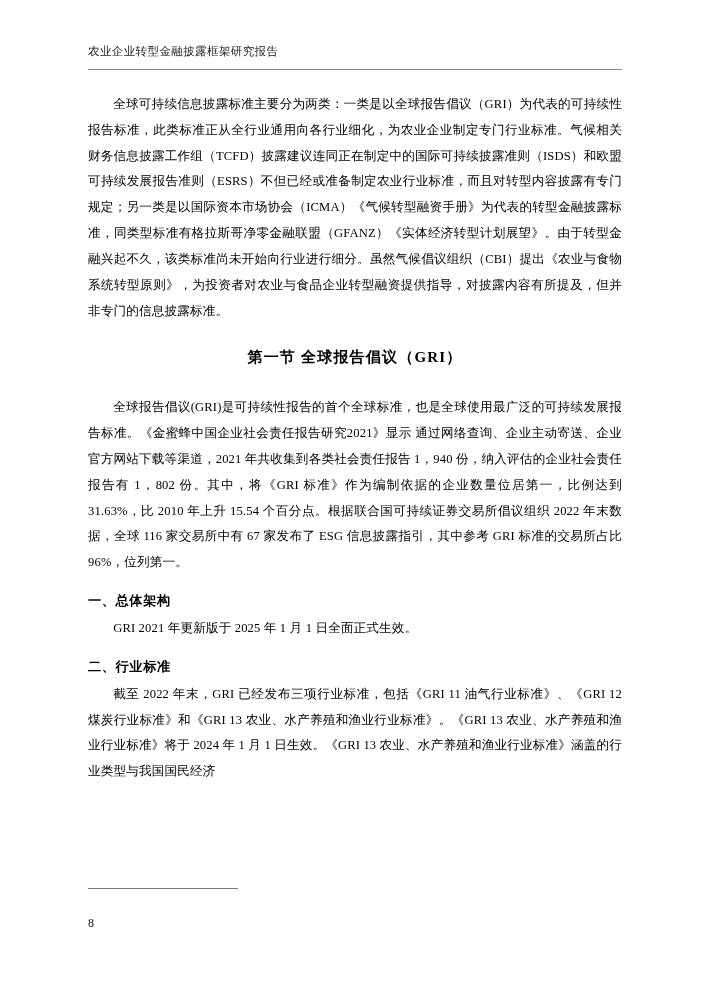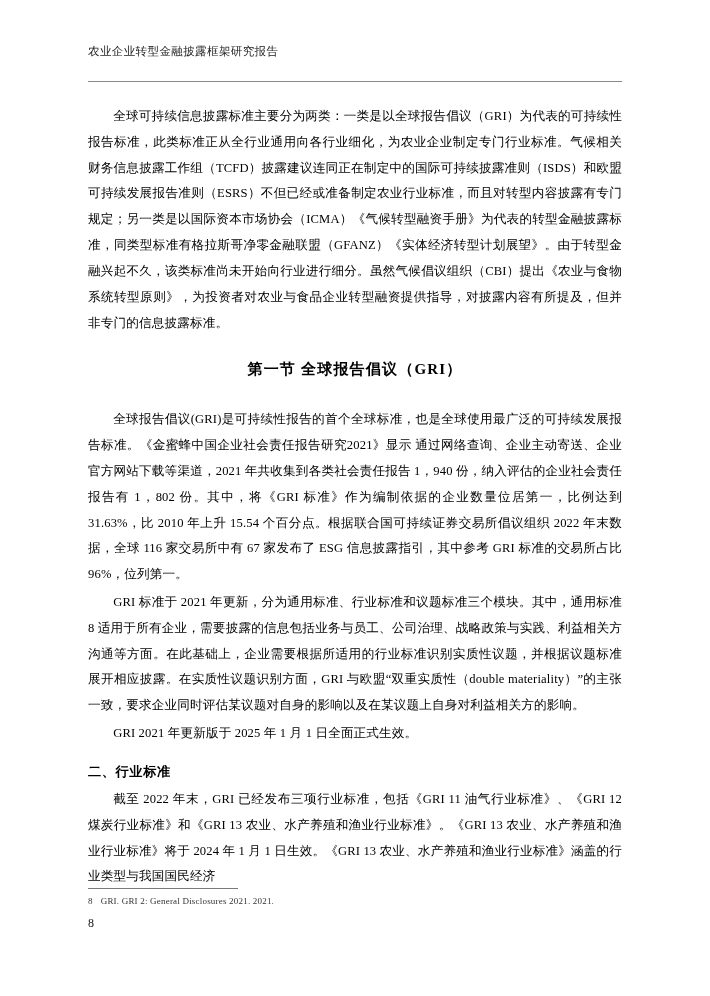--- a/index.html
+++ b/index.html
@@ -21,21 +21,21 @@
   .page-inner {
     position: absolute;
     left: 88px;
     top: 44px;
     width: 534px;
   }
   .running-head {
     font-size: 11.5px;
     color: #222222;
     letter-spacing: 0.4px;
-    padding-bottom: 22px;
+    padding-bottom: 10px;
     border-bottom: 1px solid #8a8a8a;
     margin-bottom: 22px;
   }
   p.body-text {
     font-size: 12.6px;
     line-height: 2.05;
     color: #000000;
     margin: 0 0 2px 0;
     text-align: justify;
     text-justify: inter-ideograph;
@@ -94,30 +94,27 @@
   <div class="page-inner">
 
     <div class="running-head">农业企业转型金融披露框架研究报告</div>
 
     <p class="body-text">全球可持续信息披露标准主要分为两类：一类是以全球报告倡议（GRI）为代表的可持续性报告标准，此类标准正从全行业通用向各行业细化，为农业企业制定专门行业标准。气候相关财务信息披露工作组（TCFD）披露建议连同正在制定中的国际可持续披露准则（ISDS）和欧盟可持续发展报告准则（ESRS）不但已经或准备制定农业行业标准，而且对转型内容披露有专门规定；另一类是以国际资本市场协会（ICMA）《气候转型融资手册》为代表的转型金融披露标准，同类型标准有格拉斯哥净零金融联盟（GFANZ）《实体经济转型计划展望》。由于转型金融兴起不久，该类标准尚未开始向行业进行细分。虽然气候倡议组织（CBI）提出《农业与食物系统转型原则》，为投资者对农业与食品企业转型融资提供指导，对披露内容有所提及，但并非专门的信息披露标准。</p>
 
     <h2 class="section-title">第一节  全球报告倡议（GRI）</h2>
 
     <p class="body-text">全球报告倡议(GRI)是可持续性报告的首个全球标准，也是全球使用最广泛的可持续发展报告标准。《金蜜蜂中国企业社会责任报告研究2021》显示  通过网络查询、企业主动寄送、企业官方网站下载等渠道，2021 年共收集到各类社会责任报告 1，940 份，纳入评估的企业社会责任报告有 1，802 份。其中，将《GRI 标准》作为编制依据的企业数量位居第一，比例达到 31.63%，比 2010 年上升 15.54 个百分点。根据联合国可持续证券交易所倡议组织 2022 年末数据，全球 116 家交易所中有 67 家发布了 ESG 信息披露指引，其中参考 GRI 标准的交易所占比 96%，位列第一。</p>
 
-    <p class="body-text">GRI 标准于 2021 年更新，分为通用标准、行业标准和议题标准三个模块。其中，通用标准 8 适用于所有企业，需要披露的信息包括业务与员工、公司治理、战略政策与实践、利益相关方沟通等方面。在此基础上，企业需要根据所适用的行业标准识别实质性议题，并根据议题标准展开相应披露。在实质性议题识别方面，GRI 与欧盟“双重实质性（double materiality）”的主张一致，要求企业同时评估某议题对自身的影响以及在某议题上自身对利益相关方的影响。</p>
+    <h3 class="sub-title">一、总体架构</h3>
     <p class="body-text">GRI 2021 年更新版于 2025 年 1 月 1 日全面正式生效。</p>
 
     <h3 class="sub-title">二、行业标准</h3>
     <p class="body-text">截至 2022 年末，GRI 已经发布三项行业标准，包括《GRI 11 油气行业标准》、《GRI 12 煤炭行业标准》和《GRI 13 农业、水产养殖和渔业行业标准》。《GRI 13 农业、水产养殖和渔业行业标准》将于 2024 年 1 月 1 日生效。《GRI 13 农业、水产养殖和渔业行业标准》涵盖的行业类型与我国国民经济</p>
 
   </div>
 
   <div class="footnote-area">
     <div class="footnote-rule"></div>
-    <div class="footnote">
-      <span class="fn-num">8</span><span>GRI. GRI 2: General Disclosures 2021. 2021.</span>
-    </div>
   </div>
 
   <div class="page-number">8</div>
 
 </div>
 
 </body></html>

